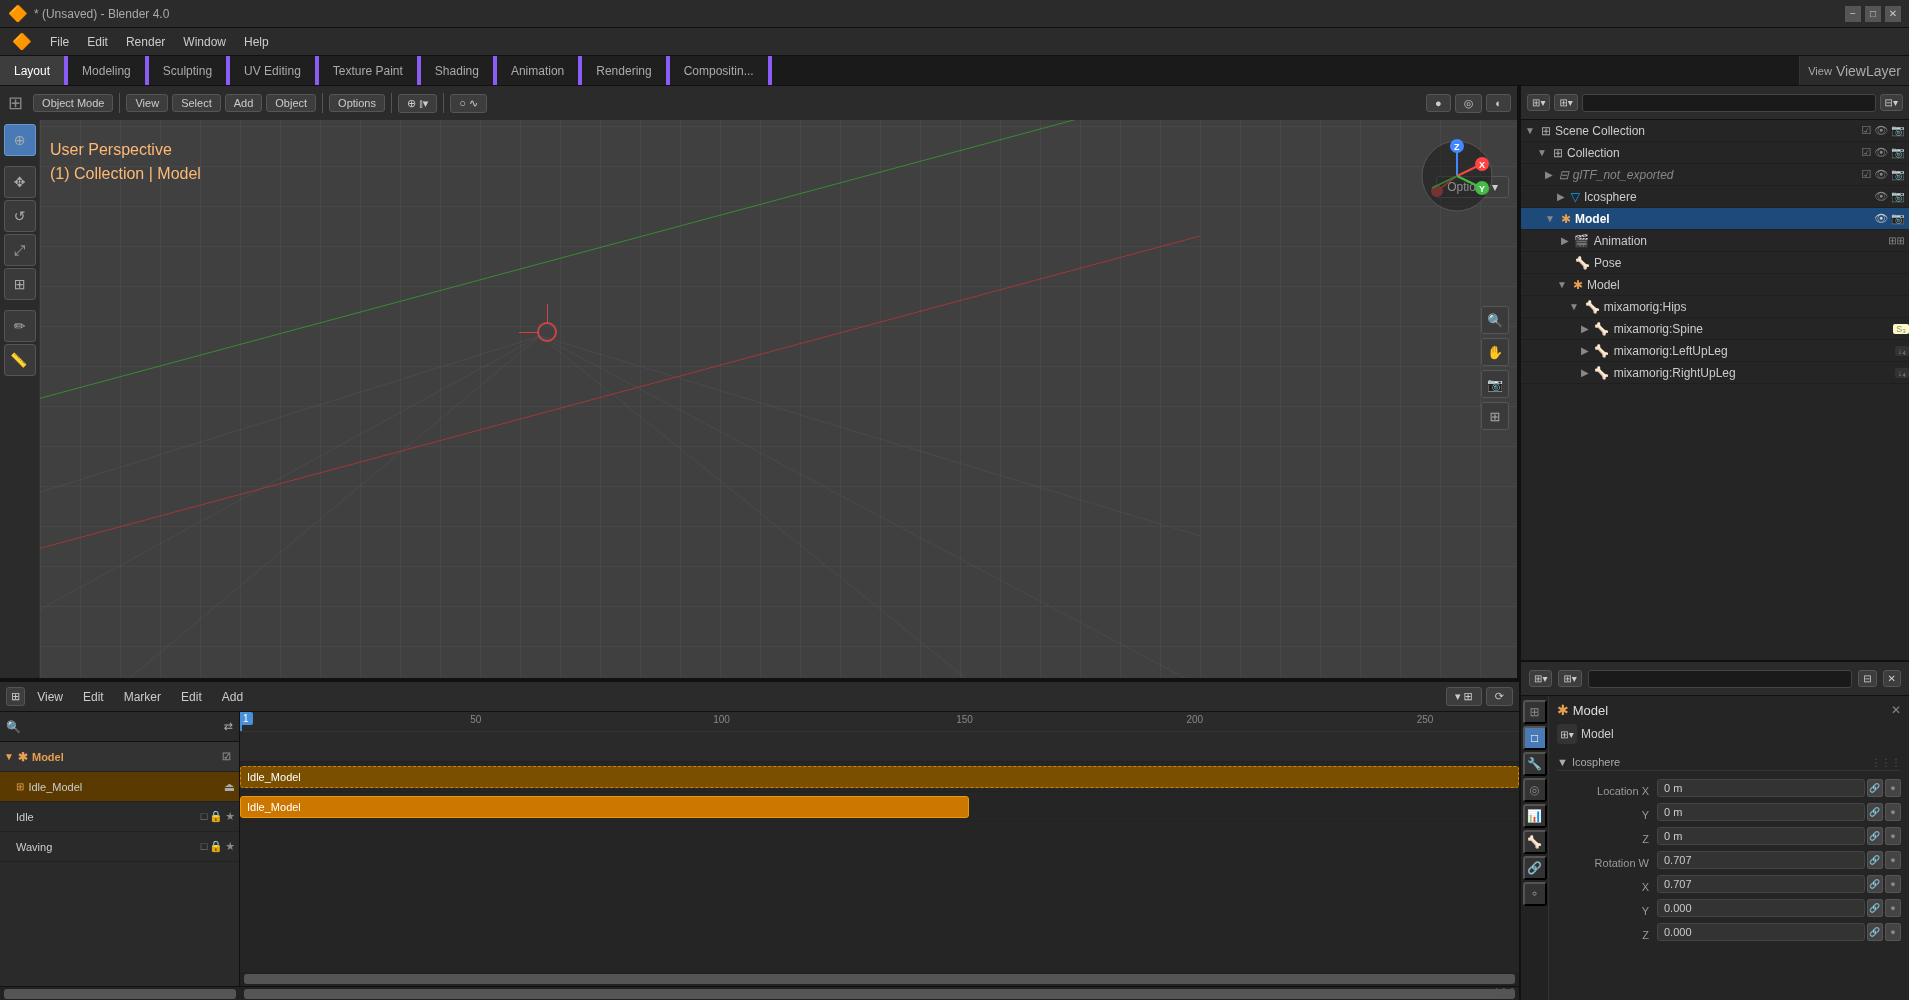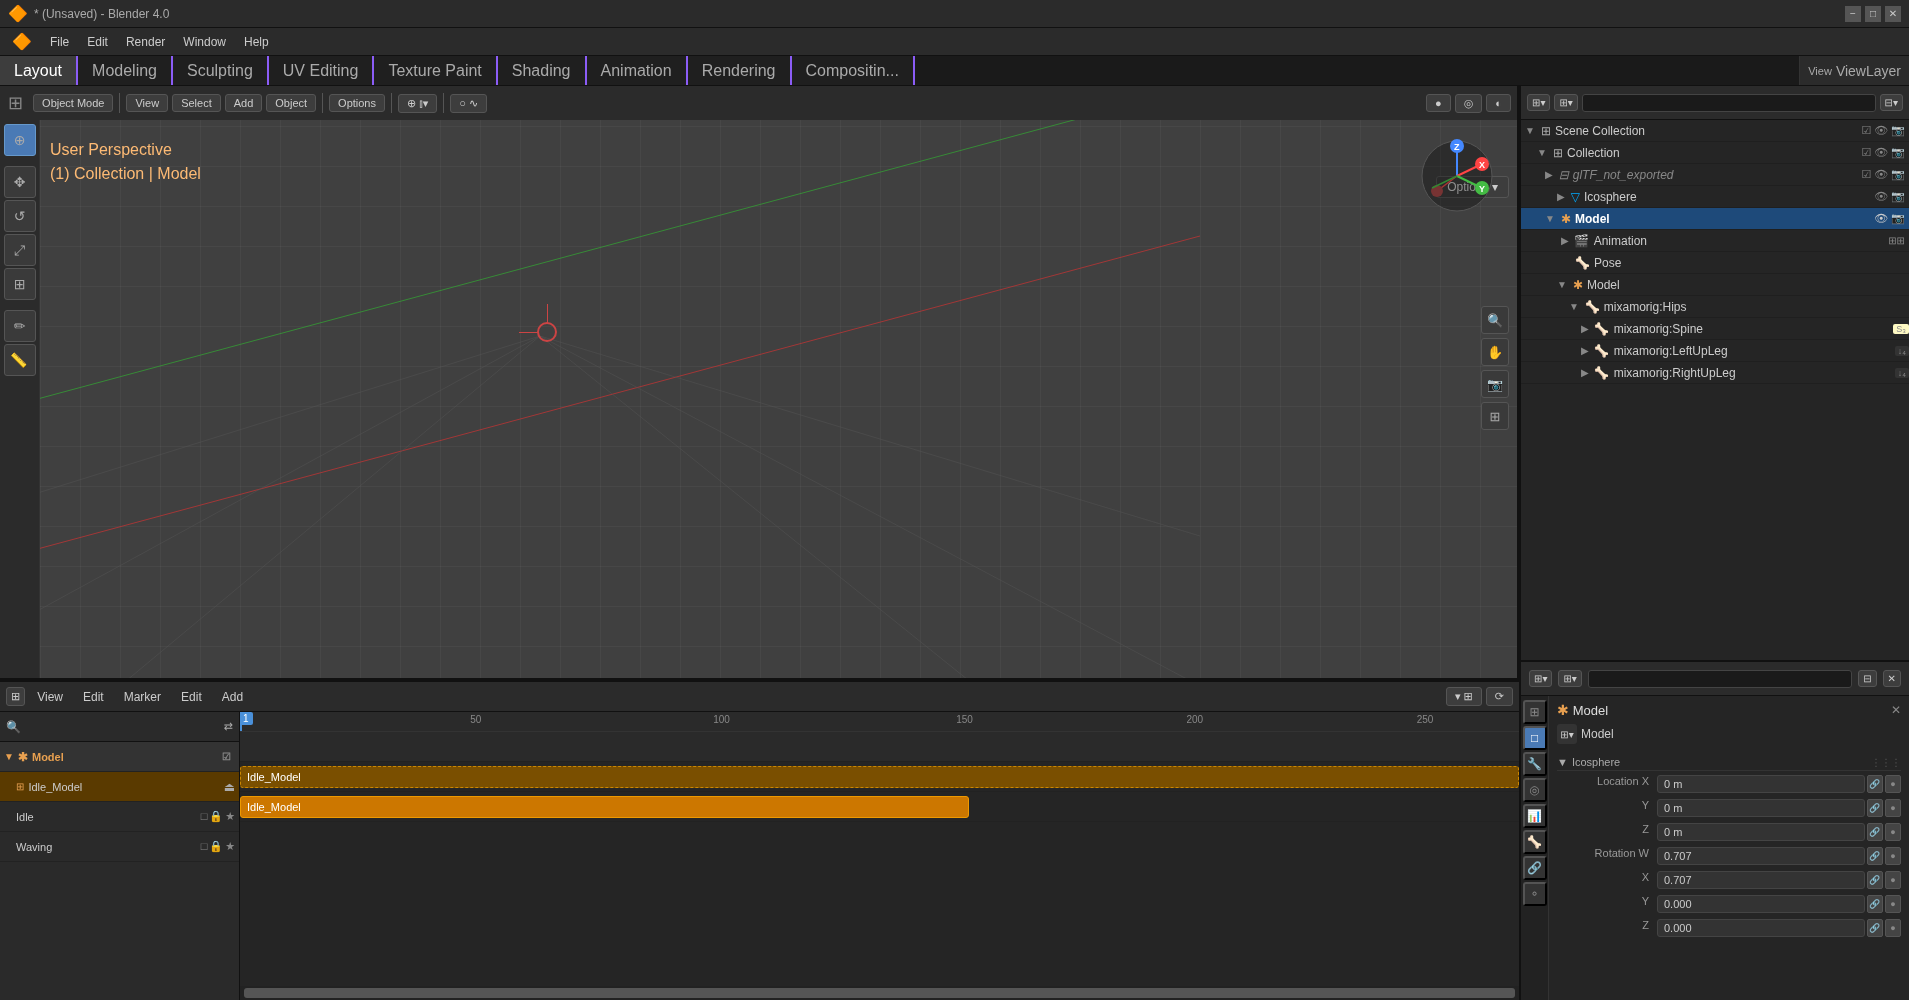--- a/index.html
+++ b/index.html
@@ -58,25 +58,25 @@
       background: #1f1f1f;
       height: 30px;
       display: flex;
       align-items: center;
       border-bottom: 1px solid #111;
     }
     .workspace-tab {
       padding: 12px 14px;
       cursor: pointer;
       color: #aaa;
-      font-size: 16px;
+      font-size: 12px;
       height: 100%;
       display: flex;
       align-items: center;
-      border-right: 2px solid #8b5cf6;
+      border-right: 4px solid #8b5cf6;
     }
     .workspace-tab.active {
       background: #3d3d3d;
       color: #fff;
     }
 
     
     .main-layout {
       display: flex;
       height: calc(1000px - 28px - 28px - 30px);
@@ -437,21 +437,21 @@
       font-size: 11px;
       color: #aaa;
       padding: 4px 0 2px;
       border-bottom: 1px solid #333;
       margin-bottom: 4px;
       display: flex; align-items: center; gap: 4px;
     }
 
     .props-row {
       display: flex;
-      align-items: flex-start;
+      align-items: flex-end;
       height: 22px;
       margin-bottom: 2px;
     }
 
     .props-label {
       color: #999;
       font-size: 11px;
       width: 100px;
       text-align: right;
       padding-right: 8px;
@@ -735,20 +735,30 @@
 
             <div style="flex:1; background:#252525;"></div>
           </div>
 
           <div class="nla-scrollbar" style="position:absolute; bottom:0; left:0; right:0;">
             <div class="nla-scroll-thumb"></div>
           </div>
         </div>
       </div>
 
+      <div style="height:14px; background:#222; border-top:1px solid #111; position:relative;">
+        <div style="position:absolute; left:0; width:240px; height:100%; display:flex; align-items:center;">
+          <div style="margin:0 4px; flex:1; height:10px; background:#555; border-radius:3px;"></div>
+        </div>
+        <div style="position:absolute; left:240px; right:0; height:100%; display:flex; align-items:center;">
+          <div style="margin:0 4px; flex:1; height:10px; background:#555; border-radius:3px;"></div>
+        </div>
+
+        <span style="position:absolute; right:4px; bottom:2px; font-size:10px; color:#555;">4.0.2</span>
+      </div>
     </div>
   </div>
 
   <div class="right-panel">
 
     <div class="outliner">
       <div class="outliner-header">
         <button class="vt-btn" style="padding:2px 4px; font-size:10px;">⊞▾</button>
         <button class="vt-btn" style="padding:2px 4px; font-size:10px;">⊞▾</button>
         <input class="outliner-search" type="text" placeholder="" style="">

